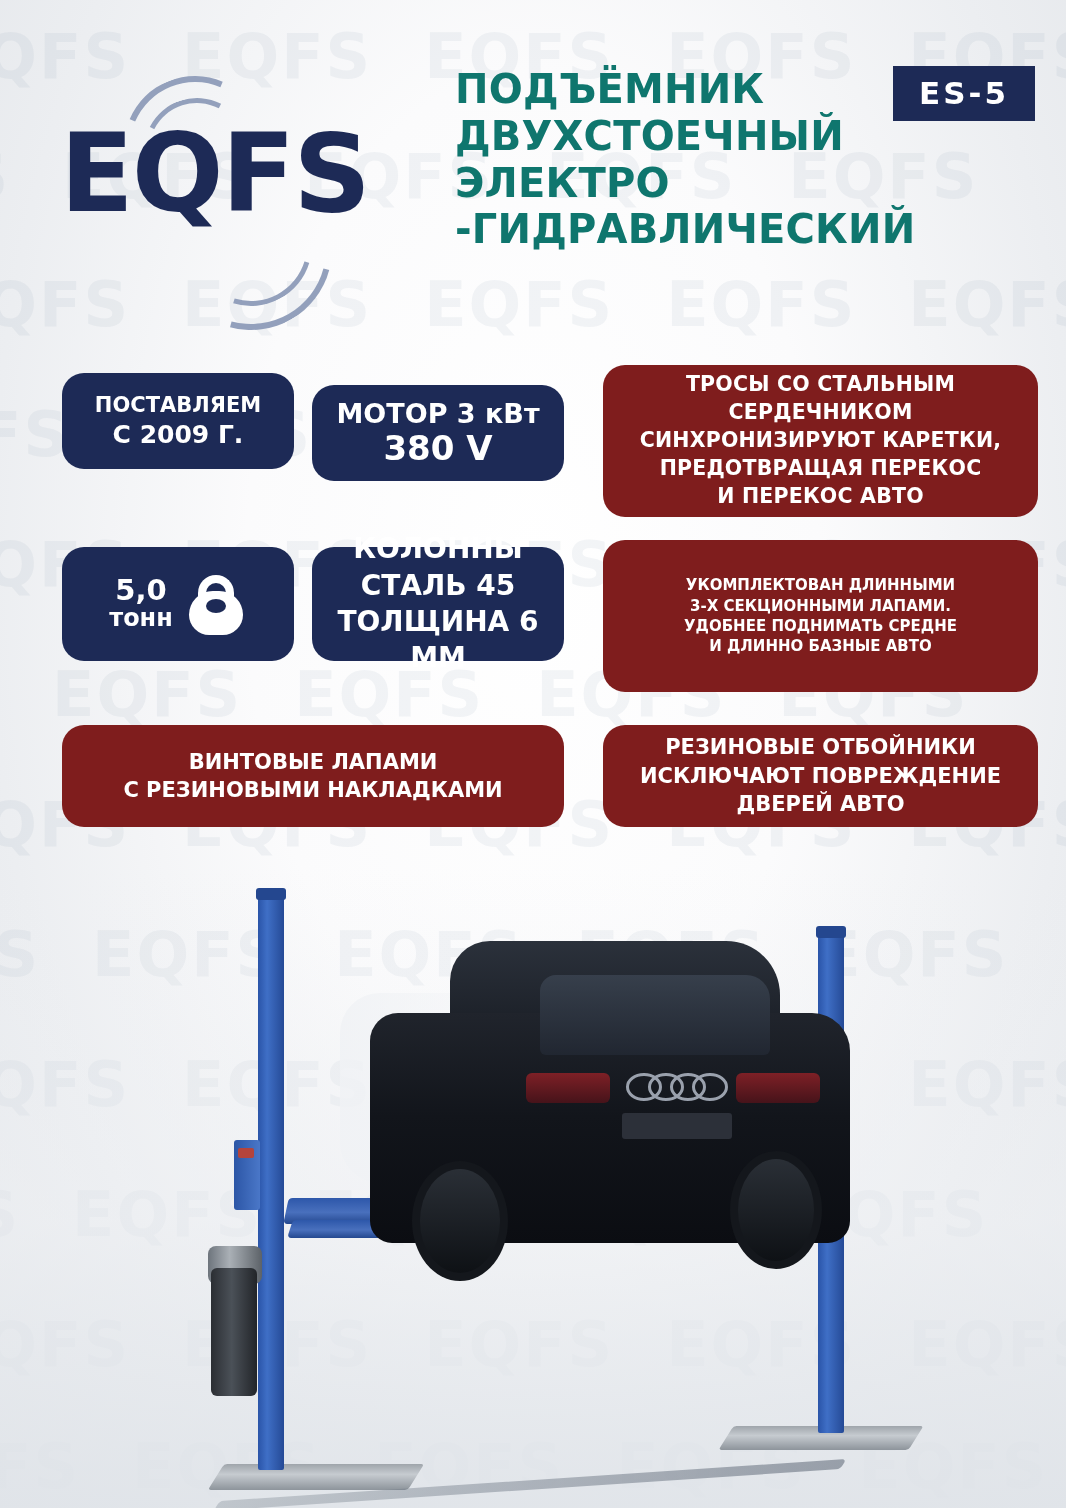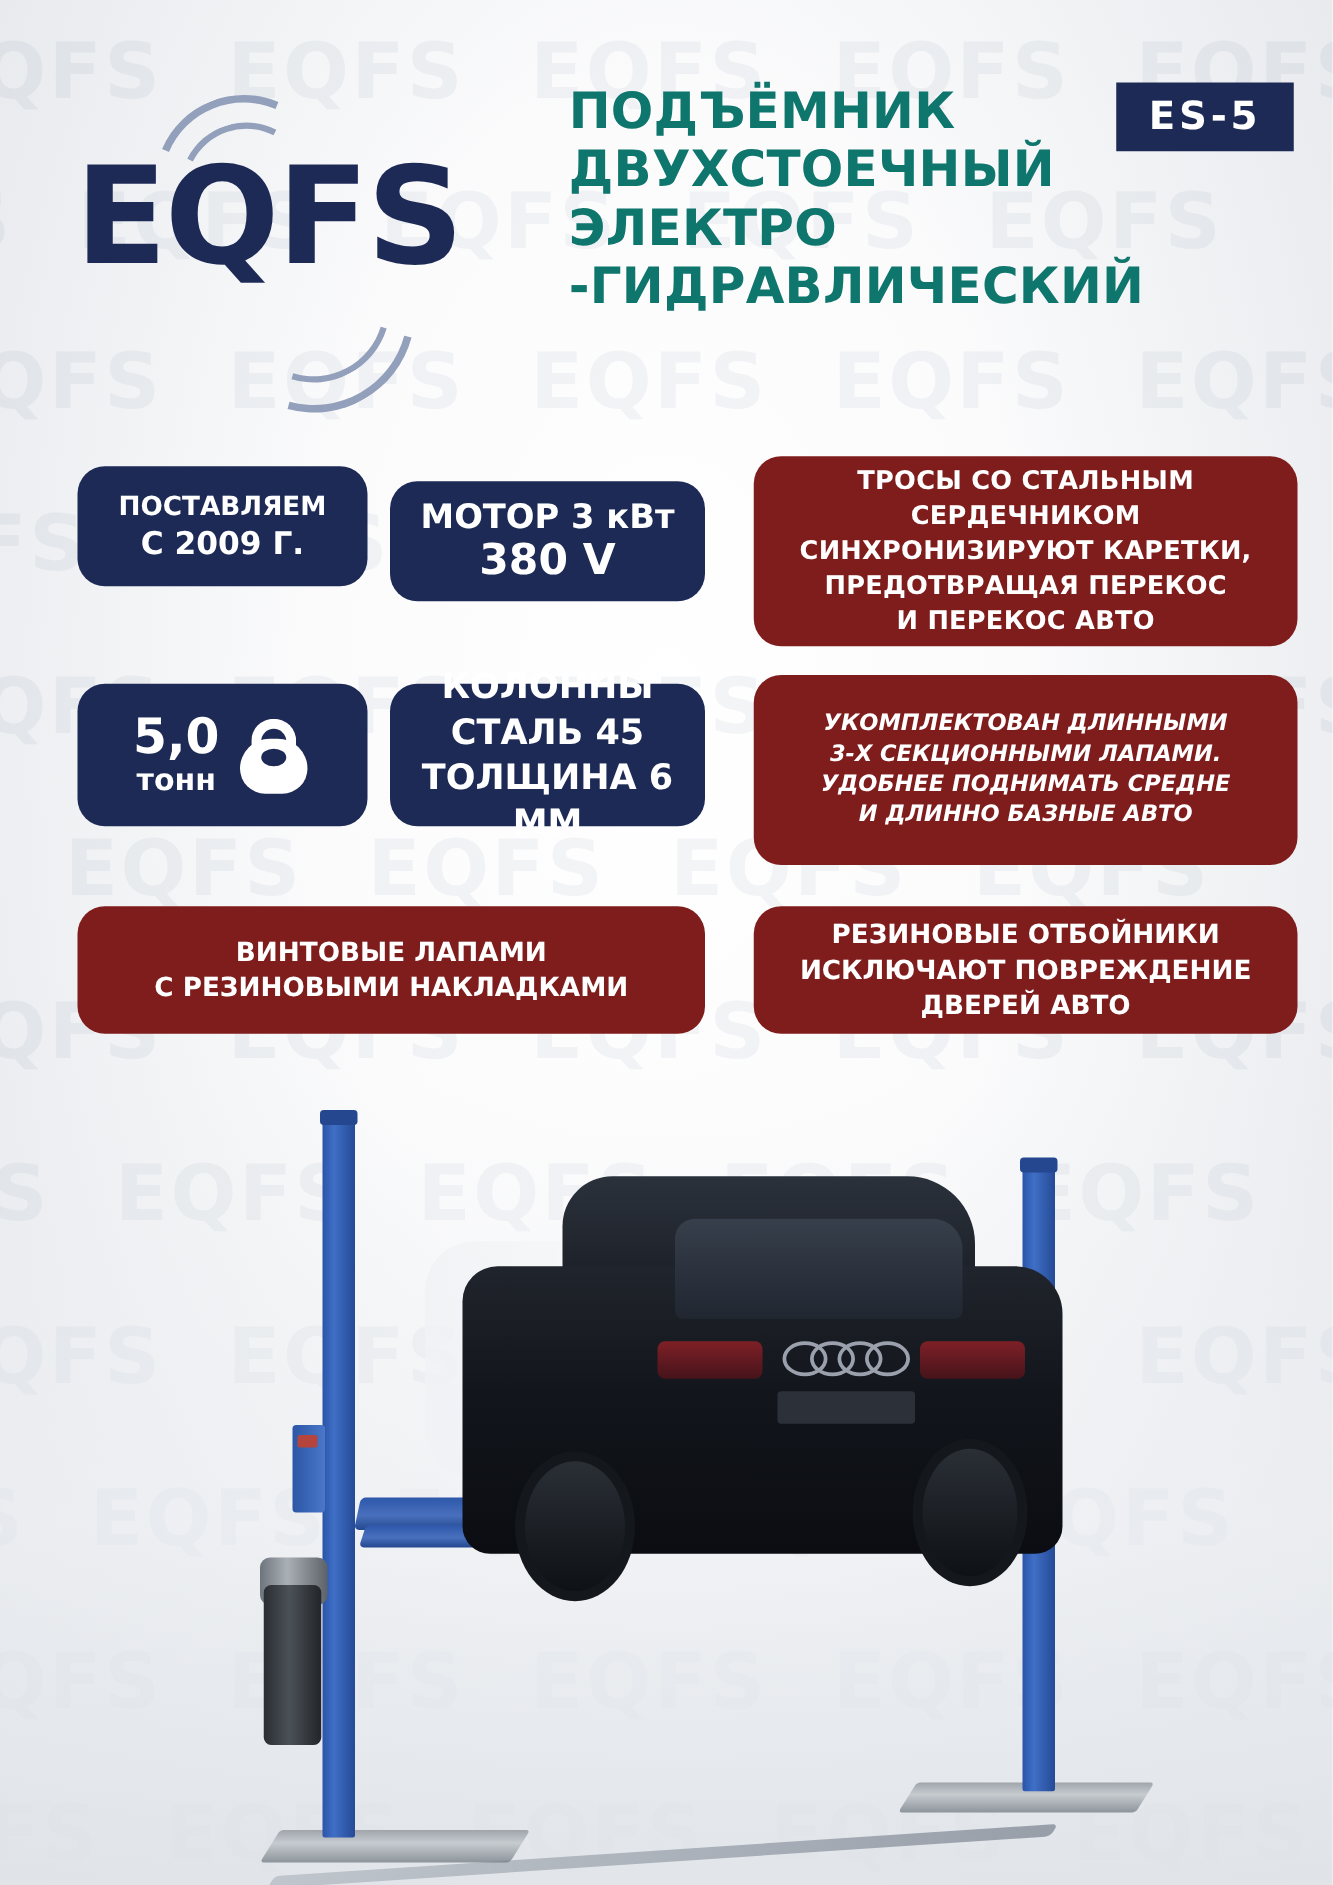--- a/index.html
+++ b/index.html
@@ -132,21 +132,21 @@
 
   .b-motor  { left: 312px; top: 20px;   width: 252px; height: 96px; }
   .b-motor .l1 { font-size: 27px; line-height: 1.15; }
   .b-motor .l2 { font-size: 34px; line-height: 1.15; }
 
   .b-cables { left: 603px; top: 0px;   width: 435px; height: 152px; }
   .b-cables div { font-size: 20.5px; line-height: 1.36; letter-spacing: 0.2px; }
 
   .b-tons   { left: 62px;  top: 182px; width: 232px; height: 114px; flex-direction: row; gap: 12px; }
   .tons-text { display: flex; flex-direction: column; align-items: center; }
-  .tons-text .l1 { font-size: 39px; line-height: 1.05; }
+  .tons-text .l1 { font-size: 29px; line-height: 1.05; }
   .tons-text .l2 { font-size: 24px; line-height: 1.15; }
   .kettlebell { width: 62px; height: 62px; position: relative; }
   .kettlebell .body {
     position: absolute; bottom: 0; left: 4px;
     width: 54px; height: 44px; background: #ffffff;
     border-radius: 26px 26px 22px 22px;
   }
   .kettlebell .handle {
     position: absolute; top: 2px; left: 13px;
     width: 36px; height: 30px;
@@ -157,21 +157,21 @@
   }
   .kettlebell .hole {
     position: absolute; top: 26px; left: 21px;
     width: 20px; height: 14px; background: #1d2a56; border-radius: 50%;
   }
 
   .b-columns{ left: 312px; top: 182px; width: 252px; height: 114px; }
   .b-columns div { font-size: 28px; line-height: 1.3; }
 
   .b-arms   { left: 603px; top: 175px; width: 435px; height: 152px; }
-  .b-arms div { font-size: 18px; line-height: 1.36; font-style: italic; }
+  .b-arms div { font-size: 15px; line-height: 1.36; }
 
   .b-screws { left: 62px;  top: 360px; width: 502px; height: 102px; }
   .b-screws div { font-size: 21px; line-height: 1.35; }
 
   .b-rubber { left: 603px; top: 360px; width: 435px; height: 102px; }
   .b-rubber div { font-size: 21px; line-height: 1.35; }
 
   
   .photo {
     position: absolute;

